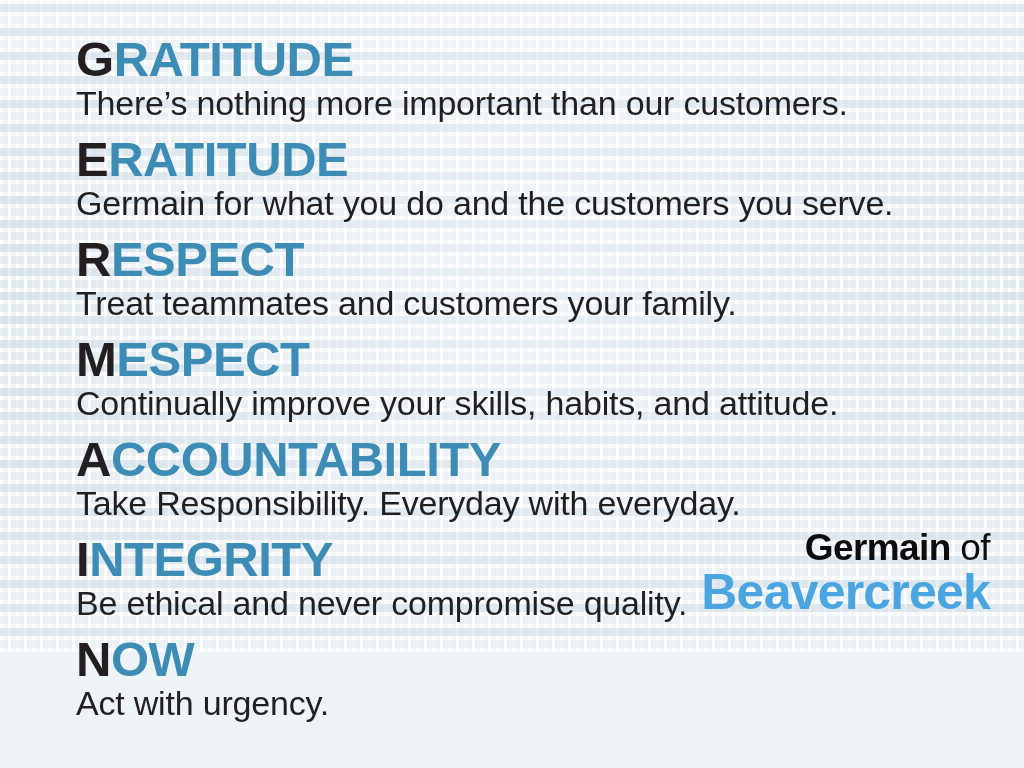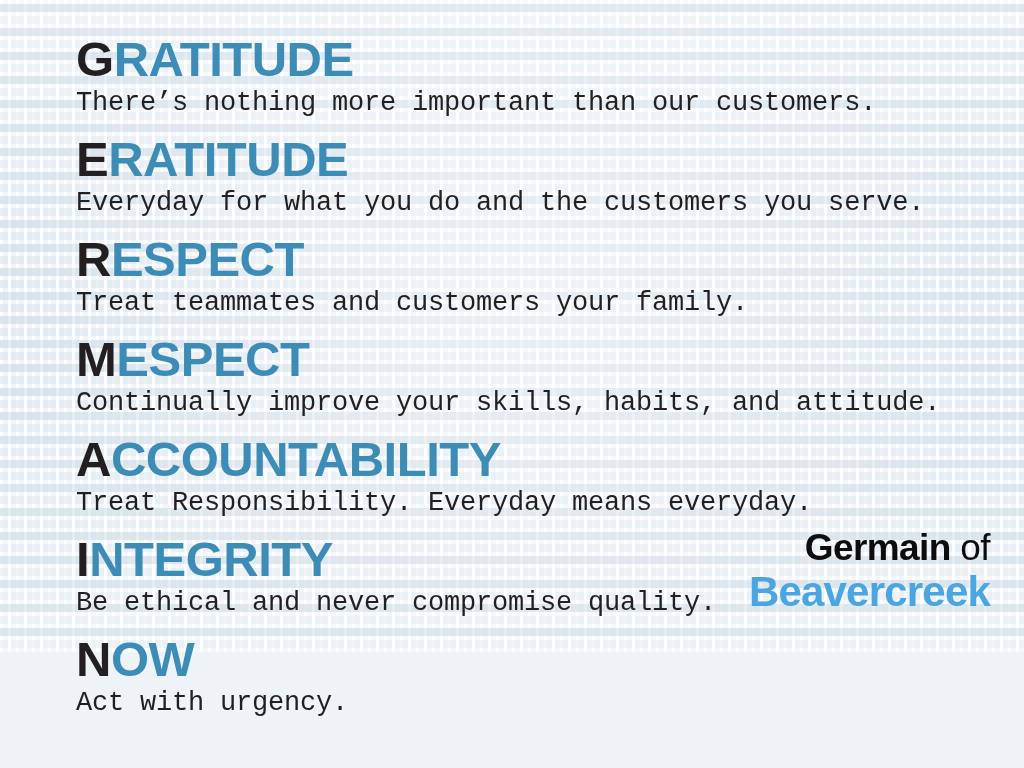--- a/index.html
+++ b/index.html
@@ -80,23 +80,23 @@
     color: #3d8cb5;
     margin: 0;
     white-space: nowrap;
   }
 
   .value-heading .initial {
     color: #231f20;
   }
 
   .value-desc {
-    font-family: Liberation Mono, monospace;
+    font-family: Liberation Sans, sans-serif;
     font-weight: normal;
-    font-size: 27px;
+    font-size: 34px;
     line-height: 34px;
     letter-spacing: -0.2px;
     color: #221f20;
     margin: 2px 0 0 0;
     white-space: nowrap;
   }
 
   
   .value-entry { height: 87px; }
   .value-entry:last-child { height: auto; }
@@ -125,21 +125,21 @@
     margin-left: 44px;
   }
 
   .logo-of {
     font-weight: normal;
   }
 
   .logo-line2 {
     font-family: "Liberation Sans", sans-serif;
     font-weight: bold;
-    font-size: 42px;
+    font-size: 50px;
     line-height: 44px;
     color: #4aa5e0;
     white-space: nowrap;
     letter-spacing: -0.8px;
     margin-top: 2px;
   }
 </style>
 </head>
 <body>
 
@@ -147,36 +147,36 @@
 
   <div class="values-list">
 
     <div class="value-entry">
       <div class="value-heading"><span class="initial">G</span><span class="rest">RATITUDE</span></div>
       <p class="value-desc">There’s nothing more important than our customers.</p>
     </div>
 
     <div class="value-entry">
       <div class="value-heading"><span class="initial">E</span><span class="rest">RATITUDE</span></div>
-      <p class="value-desc">Everyday for what you do and the customers you serve.</p>
+      <p class="value-desc">Germain for what you do and the customers you serve.</p>
     </div>
 
     <div class="value-entry">
       <div class="value-heading"><span class="initial">R</span><span class="rest">ESPECT</span></div>
       <p class="value-desc">Treat teammates and customers your family.</p>
     </div>
 
     <div class="value-entry">
       <div class="value-heading"><span class="initial">M</span><span class="rest">ESPECT</span></div>
       <p class="value-desc">Continually improve your skills, habits, and attitude.</p>
     </div>
 
     <div class="value-entry">
       <div class="value-heading"><span class="initial">A</span><span class="rest">CCOUNTABILITY</span></div>
-      <p class="value-desc">Treat Responsibility. Everyday means everyday.</p>
+      <p class="value-desc">Take Responsibility. Everyday with everyday.</p>
     </div>
 
     <div class="value-entry">
       <div class="value-heading"><span class="initial">I</span><span class="rest">NTEGRITY</span></div>
       <p class="value-desc">Be ethical and never compromise quality.</p>
     </div>
 
     <div class="value-entry">
       <div class="value-heading"><span class="initial">N</span><span class="rest">OW</span></div>
       <p class="value-desc">Act with urgency.</p>

